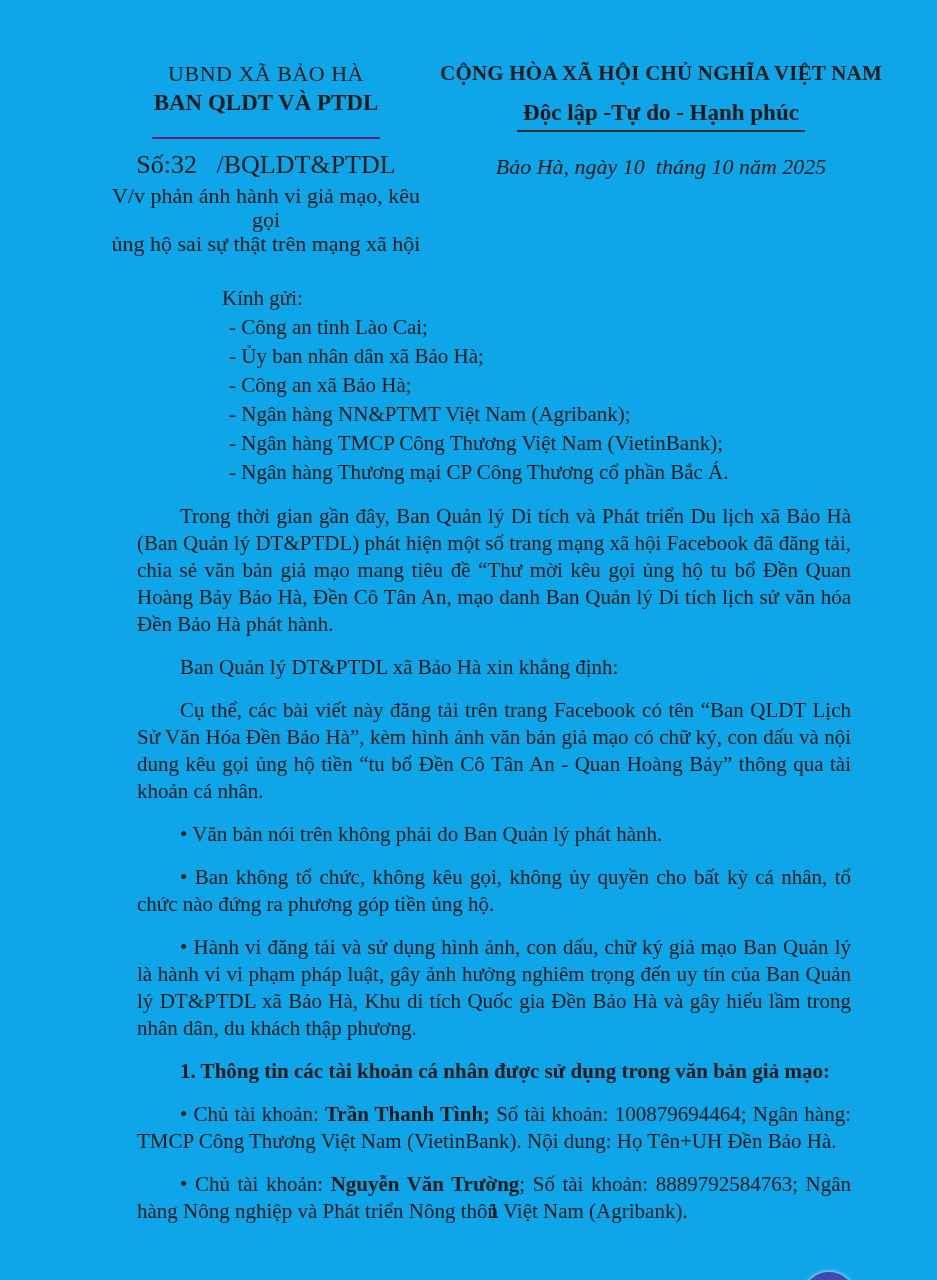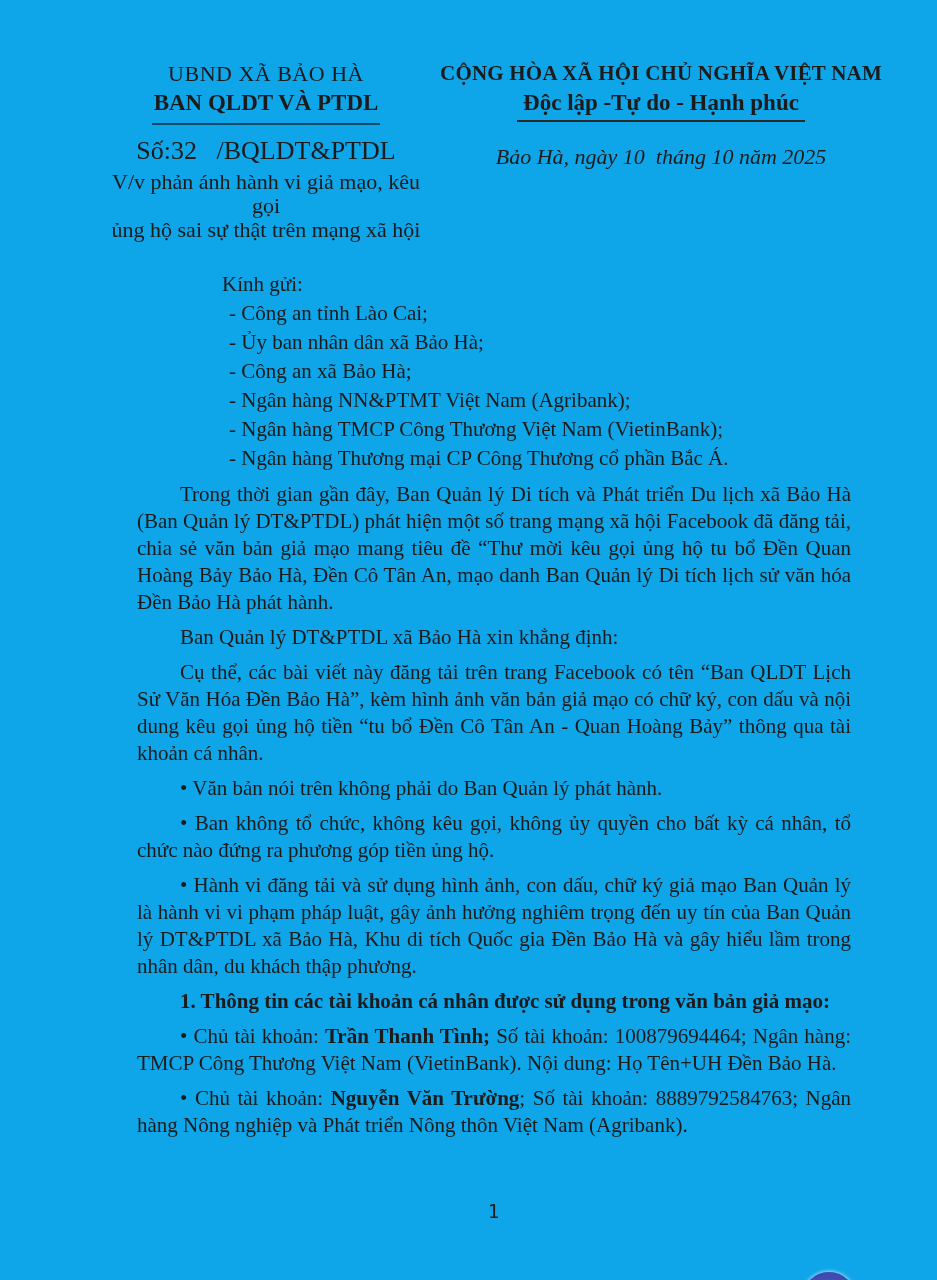--- a/index.html
+++ b/index.html
@@ -19,44 +19,44 @@
   .doc-header { display: flex; padding-top: 60px; }
   .header-left {
     width: 340px; margin-left: 96px;
     text-align: center; flex: 0 0 auto;
   }
   .header-right { width: 450px; text-align: center; flex: 0 0 auto; }
   .org-line1 { font-size: 22px; line-height: 28px; letter-spacing: .5px; }
   .org-line2-wrap { margin-top: 1px; }
   .org-line2 {
     display: inline-block; font-size: 23px; font-weight: bold;
-    line-height: 28px; padding: 0 2px 6px 2px;
-    border-bottom: 2px solid #0c4a6e;
+    line-height: 28px; padding: 0 2px 20px 2px;
+    border-bottom: 2px solid #701a75;
   }
   .doc-number { font-size: 26px; line-height: 34px; margin-top: 9px; white-space: pre; }
   .subject-line { font-size: 22px; line-height: 24px; }
   .subject-wrap { margin-top: 2px; }
   .nat-line1 { font-size: 21px; font-weight: bold; line-height: 27px; letter-spacing: .2px; }
-  .nat-line2-wrap { margin-top: 2px; }
+  .nat-line2-wrap { margin-top: 12px; }
   .nat-line2 {
     display: inline-block; font-size: 23px; font-weight: bold;
     line-height: 28px; padding: 0 6px 3px 6px;
     border-bottom: 2px solid #2a2a2a;
   }
   .date-line { font-size: 22px; font-style: italic; margin-top: 22px; white-space: pre; font-family: Liberation Serif, serif; }
   
   .doc-body {
     margin: 28px 86px 0 137px;
     font-size: 21px; line-height: 27px;
     text-align: justify;
   }
   .recipients { line-height: 29px; }
   .recipients-label { margin-left: 85px; }
   .recipient-item { margin-left: 92px; }
-  .para { text-indent: 43px; margin: 8px 0; }
+  .para { text-indent: 43px; margin: 16px 0; }
   .para.bold { font-weight: bold; }
   .bold-inline { font-weight: bold; }
   
   .page-number {
     position: absolute; top: 1200px; left: 137px; width: 713px;
     text-align: center; font-size: 19px;
     font-family: "DejaVu Sans Mono", monospace;
   }
   .fab {
     position: absolute; left: 802px; top: 1272px;

